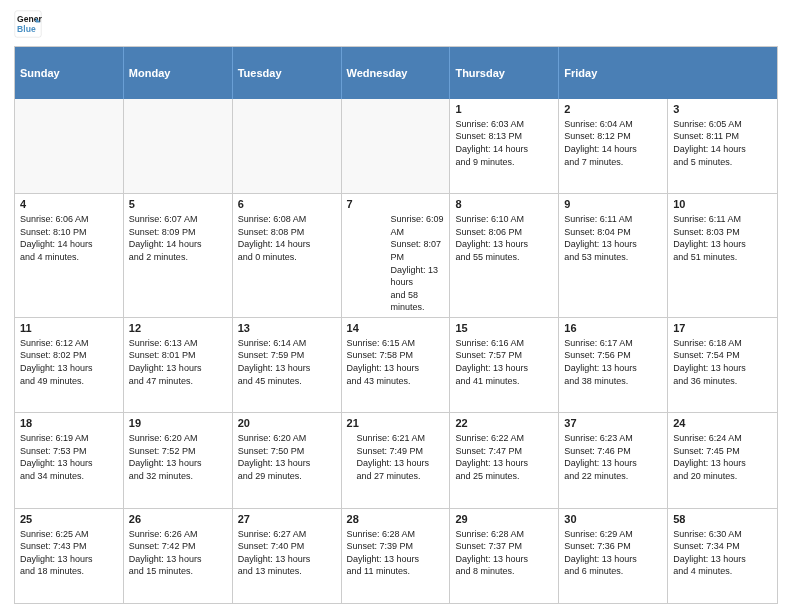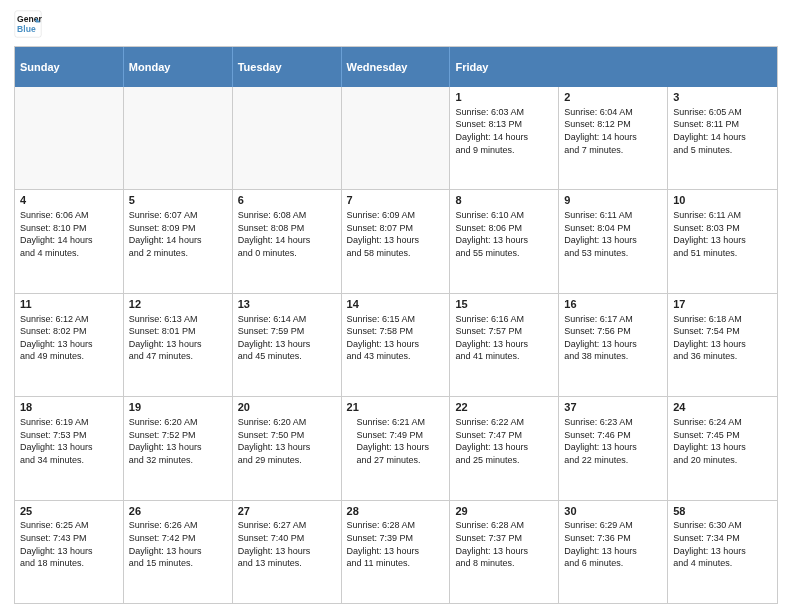--- a/index.html
+++ b/index.html
@@ -63,21 +63,21 @@
     }
     .cal-header-row {
       display: grid;
       grid-template-columns: repeat(7, 1fr);
       background: #4a7fb5;
     }
     .cal-header-cell {
       color: #fff;
       font-size: 11px;
       font-weight: bold;
-      padding: 14px 5px;
+      padding: 20px 5px;
       border-right: 1px solid #6a9fd5;
       text-align: left;
     }
     .cal-header-cell:last-child { border-right: none; }
     .cal-body {
       flex: 1;
       display: flex;
       flex-direction: column;
     }
     .cal-week {
@@ -137,20 +137,21 @@
       <div class="subtitle"></div>
     </div>
   </div>
 
   <div class="calendar">
     <div class="cal-header-row">
     <div class="cal-header-cell">Sunday</div>
         <div class="cal-header-cell">Monday</div>
         <div class="cal-header-cell">Tuesday</div>
         <div class="cal-header-cell">Wednesday</div>
+        <div class="cal-header-cell">Thursday</div>
         <div class="cal-header-cell">Friday</div>
       </div>
     <div class="cal-body">
     <div class="cal-week">
           <div class="cal-cell empty"></div>
           <div class="cal-cell empty"></div>
           <div class="cal-cell empty"></div>
           <div class="cal-cell empty"></div>
           <div class="cal-cell">
             <span class="day-num">1</span>
@@ -191,21 +192,21 @@
           </div>
           <div class="cal-cell">
             <span class="day-num">6</span>
             <div class="cell-info" style="white-space: pre-line;">Sunrise: 6:08 AM
 Sunset: 8:08 PM
 Daylight: 14 hours
 and 0 minutes.</div>
           </div>
           <div class="cal-cell">
             <span class="day-num">7</span>
-            <div class="cell-info" style="white-space: pre-line;">Sunrise: 6:09 AM
+            <div class="cell-info" style="white-space: pre-line; margin-left: 44px;">Sunrise: 6:09 AM
 Sunset: 8:07 PM
 Daylight: 13 hours
 and 58 minutes.</div>
           </div>
           <div class="cal-cell">
             <span class="day-num">8</span>
             <div class="cell-info" style="white-space: pre-line;">Sunrise: 6:10 AM
 Sunset: 8:06 PM
 Daylight: 13 hours
 and 55 minutes.</div>

